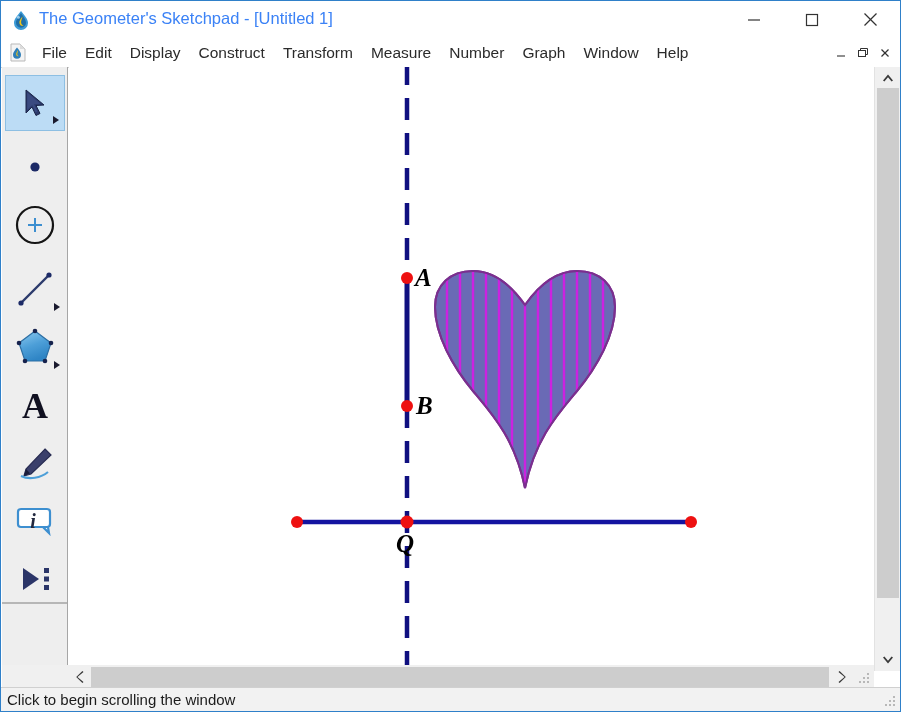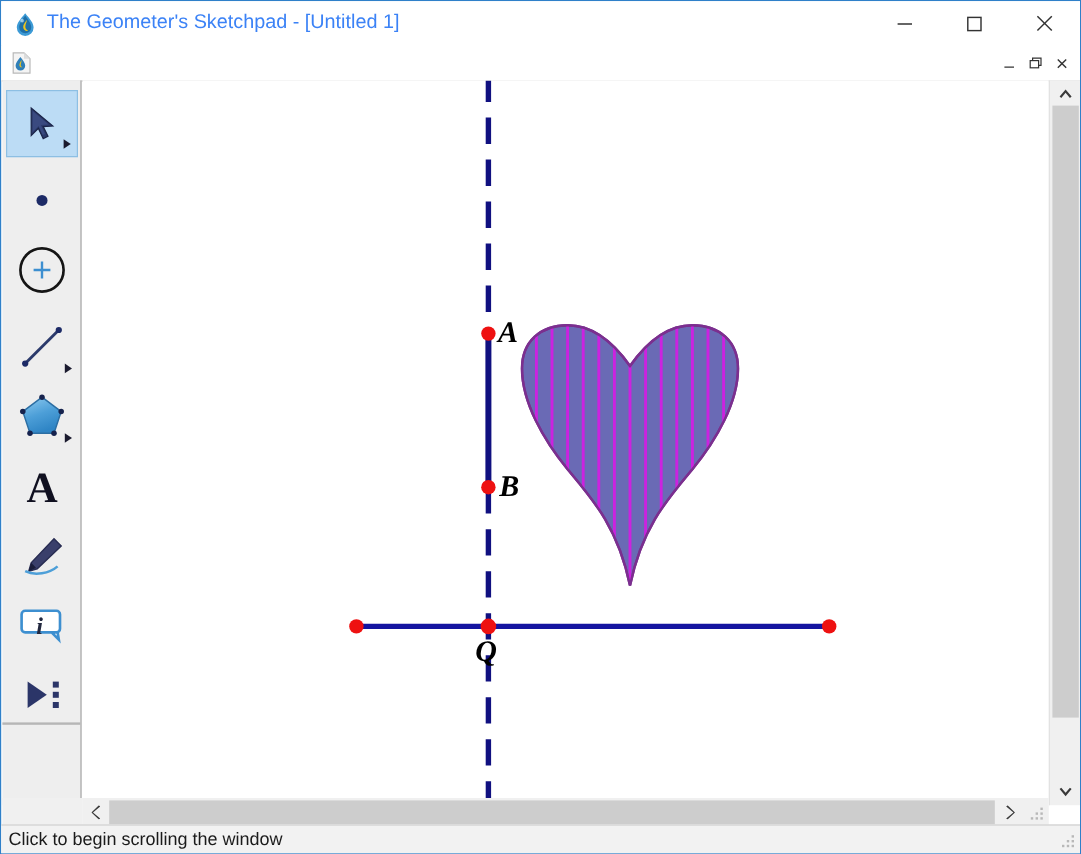--- a/index.html
+++ b/index.html
@@ -206,20 +206,32 @@
   <div id="menubar">
     <span id="menu-icon">
       <svg width="18" height="19" viewBox="0 0 18 19">
         <path d="M2 1 h9 l5 5 v12 h-14 Z" fill="#f4f4f4" stroke="#b9b9b9" stroke-width="1"></path>
         <path d="M11 1 v5 h5 Z" fill="#dcdcdc"></path>
         <path d="M8 4.5 C 5.6 7.5, 4 9.5, 4 11.8 a4 4 0 0 0 8 0 C 12 9.5, 10.4 7.5, 8 4.5 Z" fill="#2f7fb8"></path>
         <path d="M9 7 C 7.8 8.8, 7 10.2, 7.2 11.6 c 0.2 1.3 1.5 1.9 2.5 1.3 c -1 -0.3 -1.5 -1.1 -1.4 -2 c 0.1 -1.1 0.6 -2.1 0.7 -3.9 Z" fill="#f0c419"></path>
       </svg>
     </span>
 
+    <div id="menu-items">
+      <div class="menu-item">File</div>
+      <div class="menu-item">Edit</div>
+      <div class="menu-item">Display</div>
+      <div class="menu-item">Construct</div>
+      <div class="menu-item">Transform</div>
+      <div class="menu-item">Measure</div>
+      <div class="menu-item">Number</div>
+      <div class="menu-item">Graph</div>
+      <div class="menu-item">Window</div>
+      <div class="menu-item">Help</div>
+    </div>
 
     <div id="mdi-btns">
       <div class="mdibtn">
         <svg width="12" height="12" viewBox="0 0 12 12">
             <line x1="2" y1="9" x2="10" y2="9" stroke="#333" stroke-width="1.1"></line>
           </svg>
       </div>
       <div class="mdibtn">
         <svg width="12" height="12" viewBox="0 0 12 12">
           <rect x="1.5" y="3.5" width="7" height="6" fill="none" stroke="#333" stroke-width="1"></rect>

